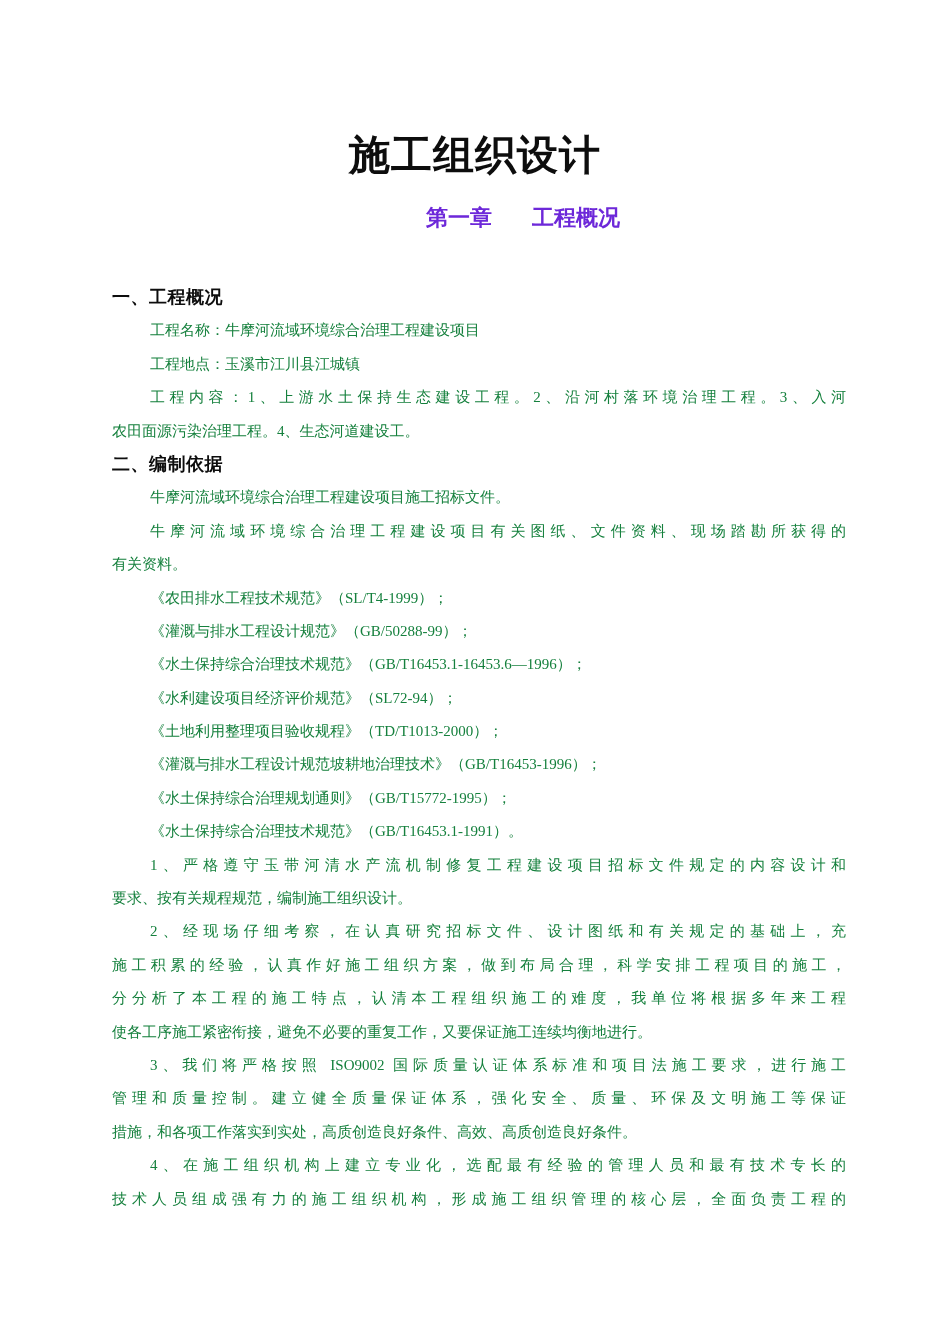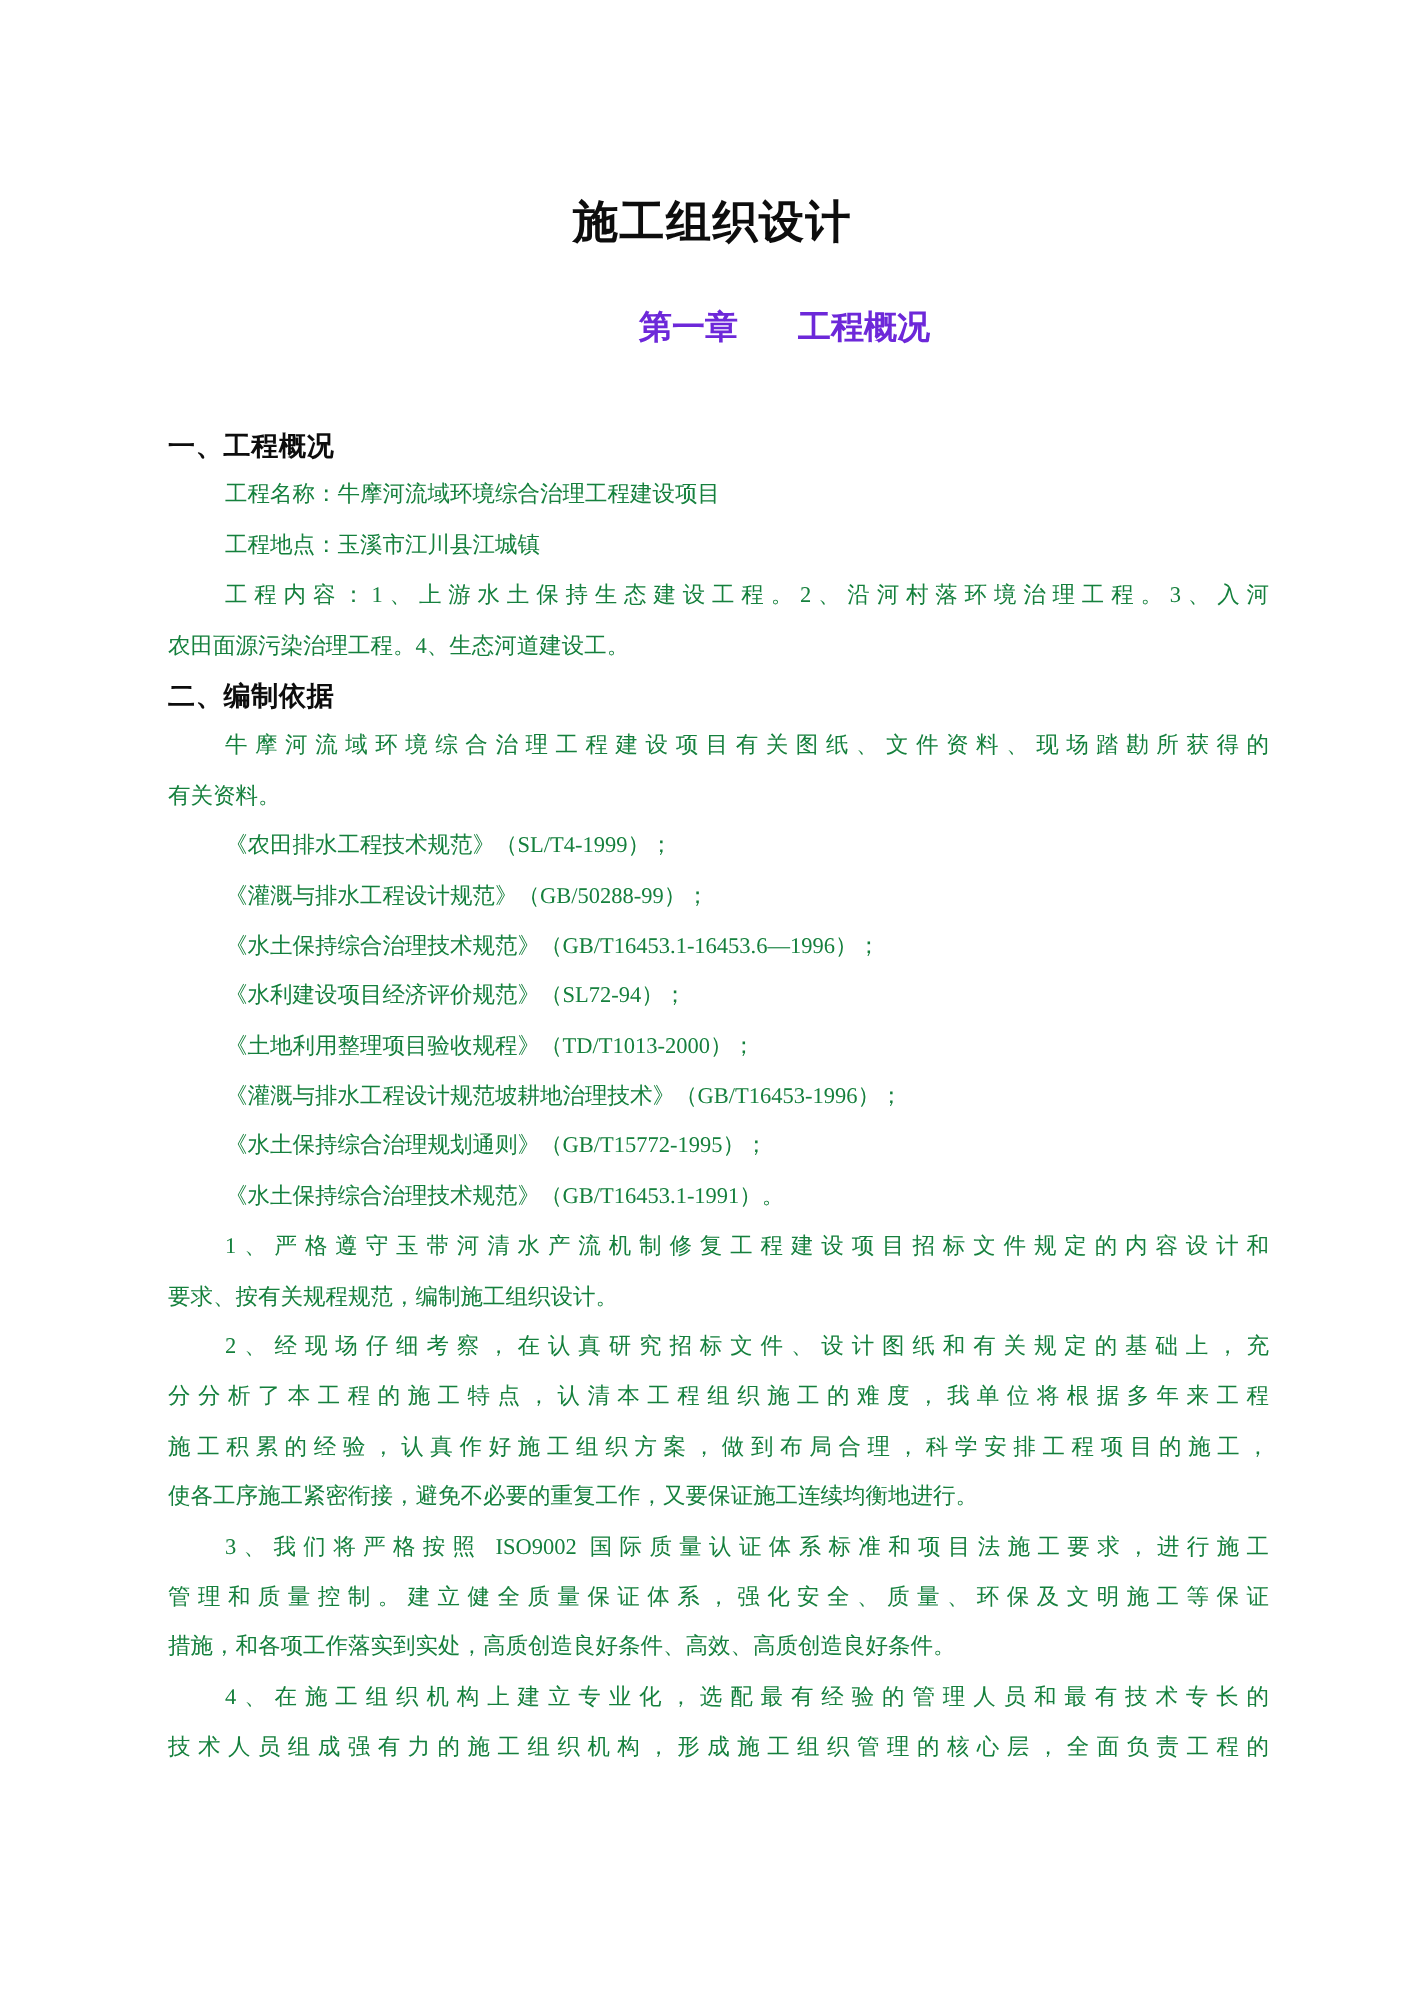--- a/index.html
+++ b/index.html
@@ -15,21 +15,21 @@
     overflow: hidden;
     color: #111111;
     font-family: "Liberation Serif", "DejaVu Serif", serif;
   }
   #doc-title {
     position: absolute;
     top: 128px;
     left: 0;
     width: 100%;
     text-align: center;
-    font-size: 30px;
+    font-size: 41px;
     font-weight: bold;
     letter-spacing: 1px;
     color: #0d0d0d;
   }
   #chapter-heading {
     position: absolute;
     top: 203px;
     left: 0;
     width: 100%;
     display: flex;
@@ -81,35 +81,36 @@
   </div>
 
   <div id="body-text">
 
   <div class="text-line s-heading">一、工程概况</div>
       <div class="text-line s-indent">工程名称：牛摩河流域环境综合治理工程建设项目</div>
       <div class="text-line s-indent">工程地点：玉溪市江川县江城镇</div>
       <div class="text-line s-indent-fill">工程内容：1、上游水土保持生态建设工程。2、沿河村落环境治理工程。3、入河</div>
       <div class="text-line s-flush">农田面源污染治理工程。4、生态河道建设工。</div>
       <div class="text-line s-heading">二、编制依据</div>
+      <div class="text-line s-indent">牛摩河流域环境综合治理工程建设项目施工招标文件。</div>
       <div class="text-line s-indent-fill">牛摩河流域环境综合治理工程建设项目有关图纸、文件资料、现场踏勘所获得的</div>
       <div class="text-line s-flush">有关资料。</div>
       <div class="text-line s-indent">《农田排水工程技术规范》（SL/T4-1999）；</div>
       <div class="text-line s-indent">《灌溉与排水工程设计规范》（GB/50288-99）；</div>
       <div class="text-line s-indent">《水土保持综合治理技术规范》（GB/T16453.1-16453.6—1996）；</div>
       <div class="text-line s-indent">《水利建设项目经济评价规范》（SL72-94）；</div>
       <div class="text-line s-indent">《土地利用整理项目验收规程》（TD/T1013-2000）；</div>
       <div class="text-line s-indent">《灌溉与排水工程设计规范坡耕地治理技术》（GB/T16453-1996）；</div>
       <div class="text-line s-indent">《水土保持综合治理规划通则》（GB/T15772-1995）；</div>
       <div class="text-line s-indent">《水土保持综合治理技术规范》（GB/T16453.1-1991）。</div>
       <div class="text-line s-indent-fill">1、严格遵守玉带河清水产流机制修复工程建设项目招标文件规定的内容设计和</div>
       <div class="text-line s-flush">要求、按有关规程规范，编制施工组织设计。</div>
       <div class="text-line s-indent-fill">2、经现场仔细考察，在认真研究招标文件、设计图纸和有关规定的基础上，充</div>
+      <div class="text-line s-fill">施工积累的经验，认真作好施工组织方案，做到布局合理，科学安排工程项目的施工，</div>
       <div class="text-line s-fill">分分析了本工程的施工特点，认清本工程组织施工的难度，我单位将根据多年来工程</div>
-      <div class="text-line s-fill">施工积累的经验，认真作好施工组织方案，做到布局合理，科学安排工程项目的施工，</div>
       <div class="text-line s-flush">使各工序施工紧密衔接，避免不必要的重复工作，又要保证施工连续均衡地进行。</div>
       <div class="text-line s-indent-fill">3、我们将严格按照 ISO9002 国际质量认证体系标准和项目法施工要求，进行施工</div>
       <div class="text-line s-fill">管理和质量控制。建立健全质量保证体系，强化安全、质量、环保及文明施工等保证</div>
       <div class="text-line s-flush">措施，和各项工作落实到实处，高质创造良好条件、高效、高质创造良好条件。</div>
       <div class="text-line s-indent-fill">4、在施工组织机构上建立专业化，选配最有经验的管理人员和最有技术专长的</div>
       <div class="text-line s-fill">技术人员组成强有力的施工组织机构，形成施工组织管理的核心层，全面负责工程的</div>
     </div>
 </div>
 
 </body></html>

